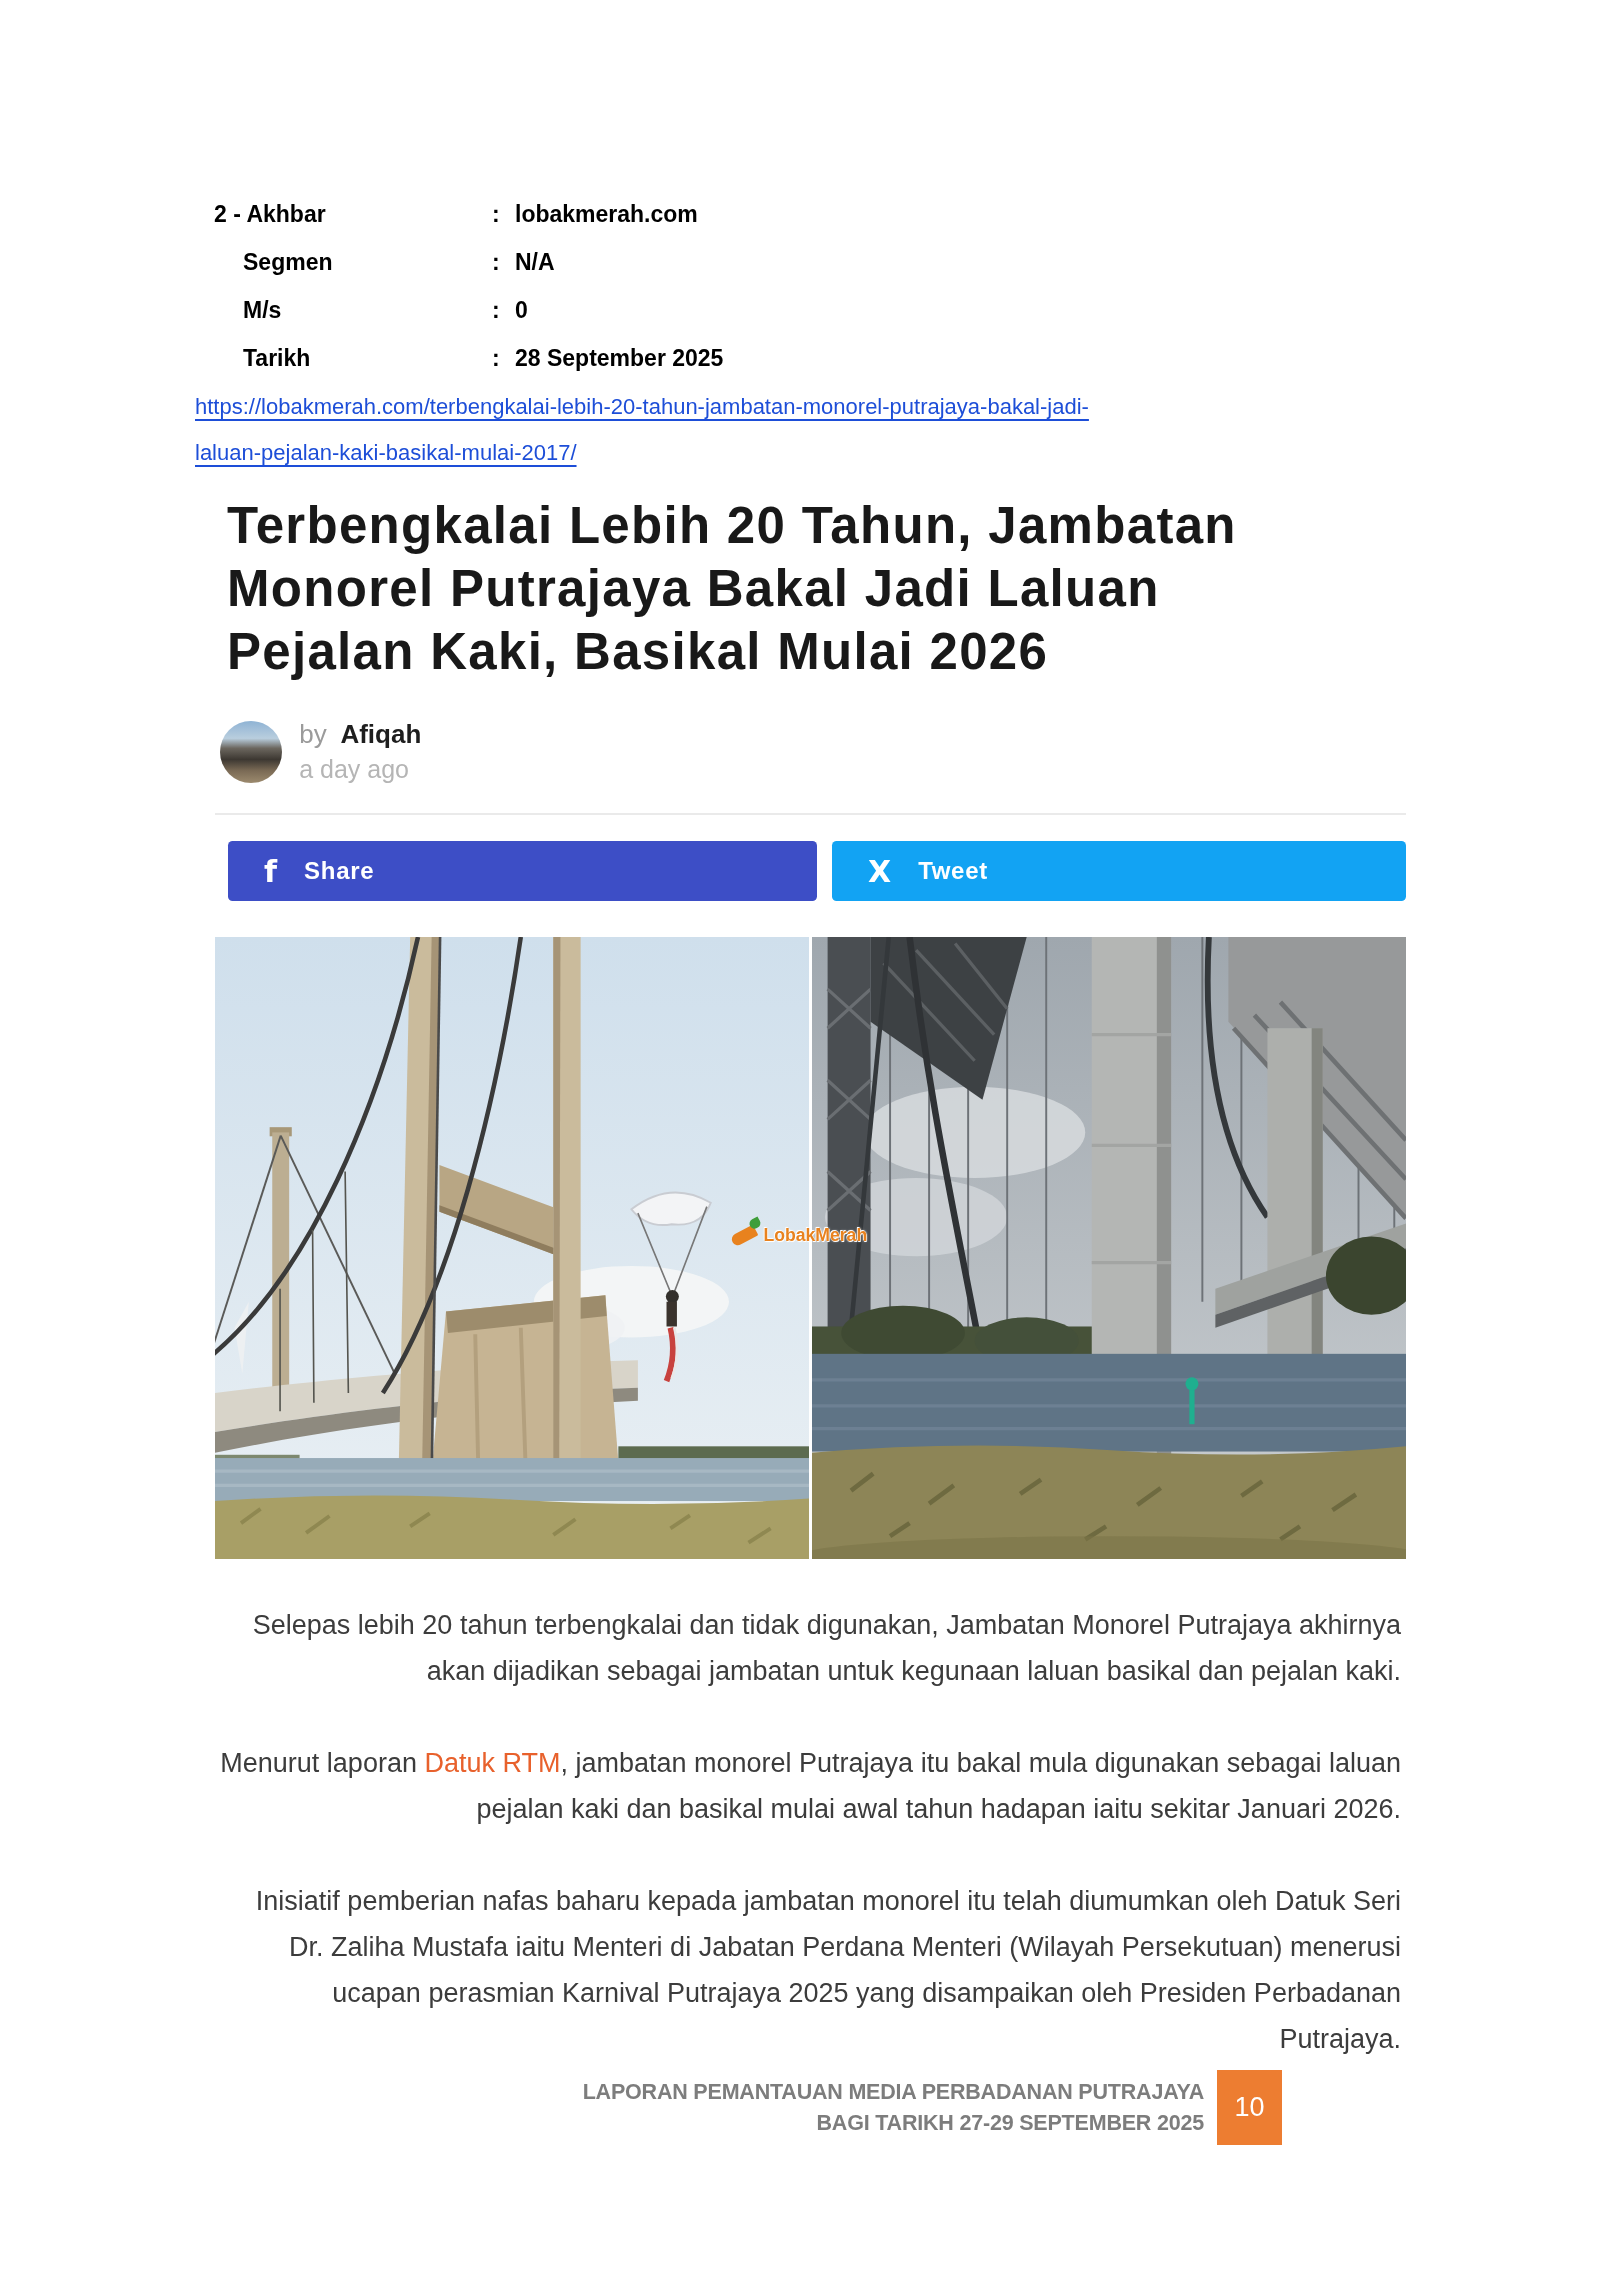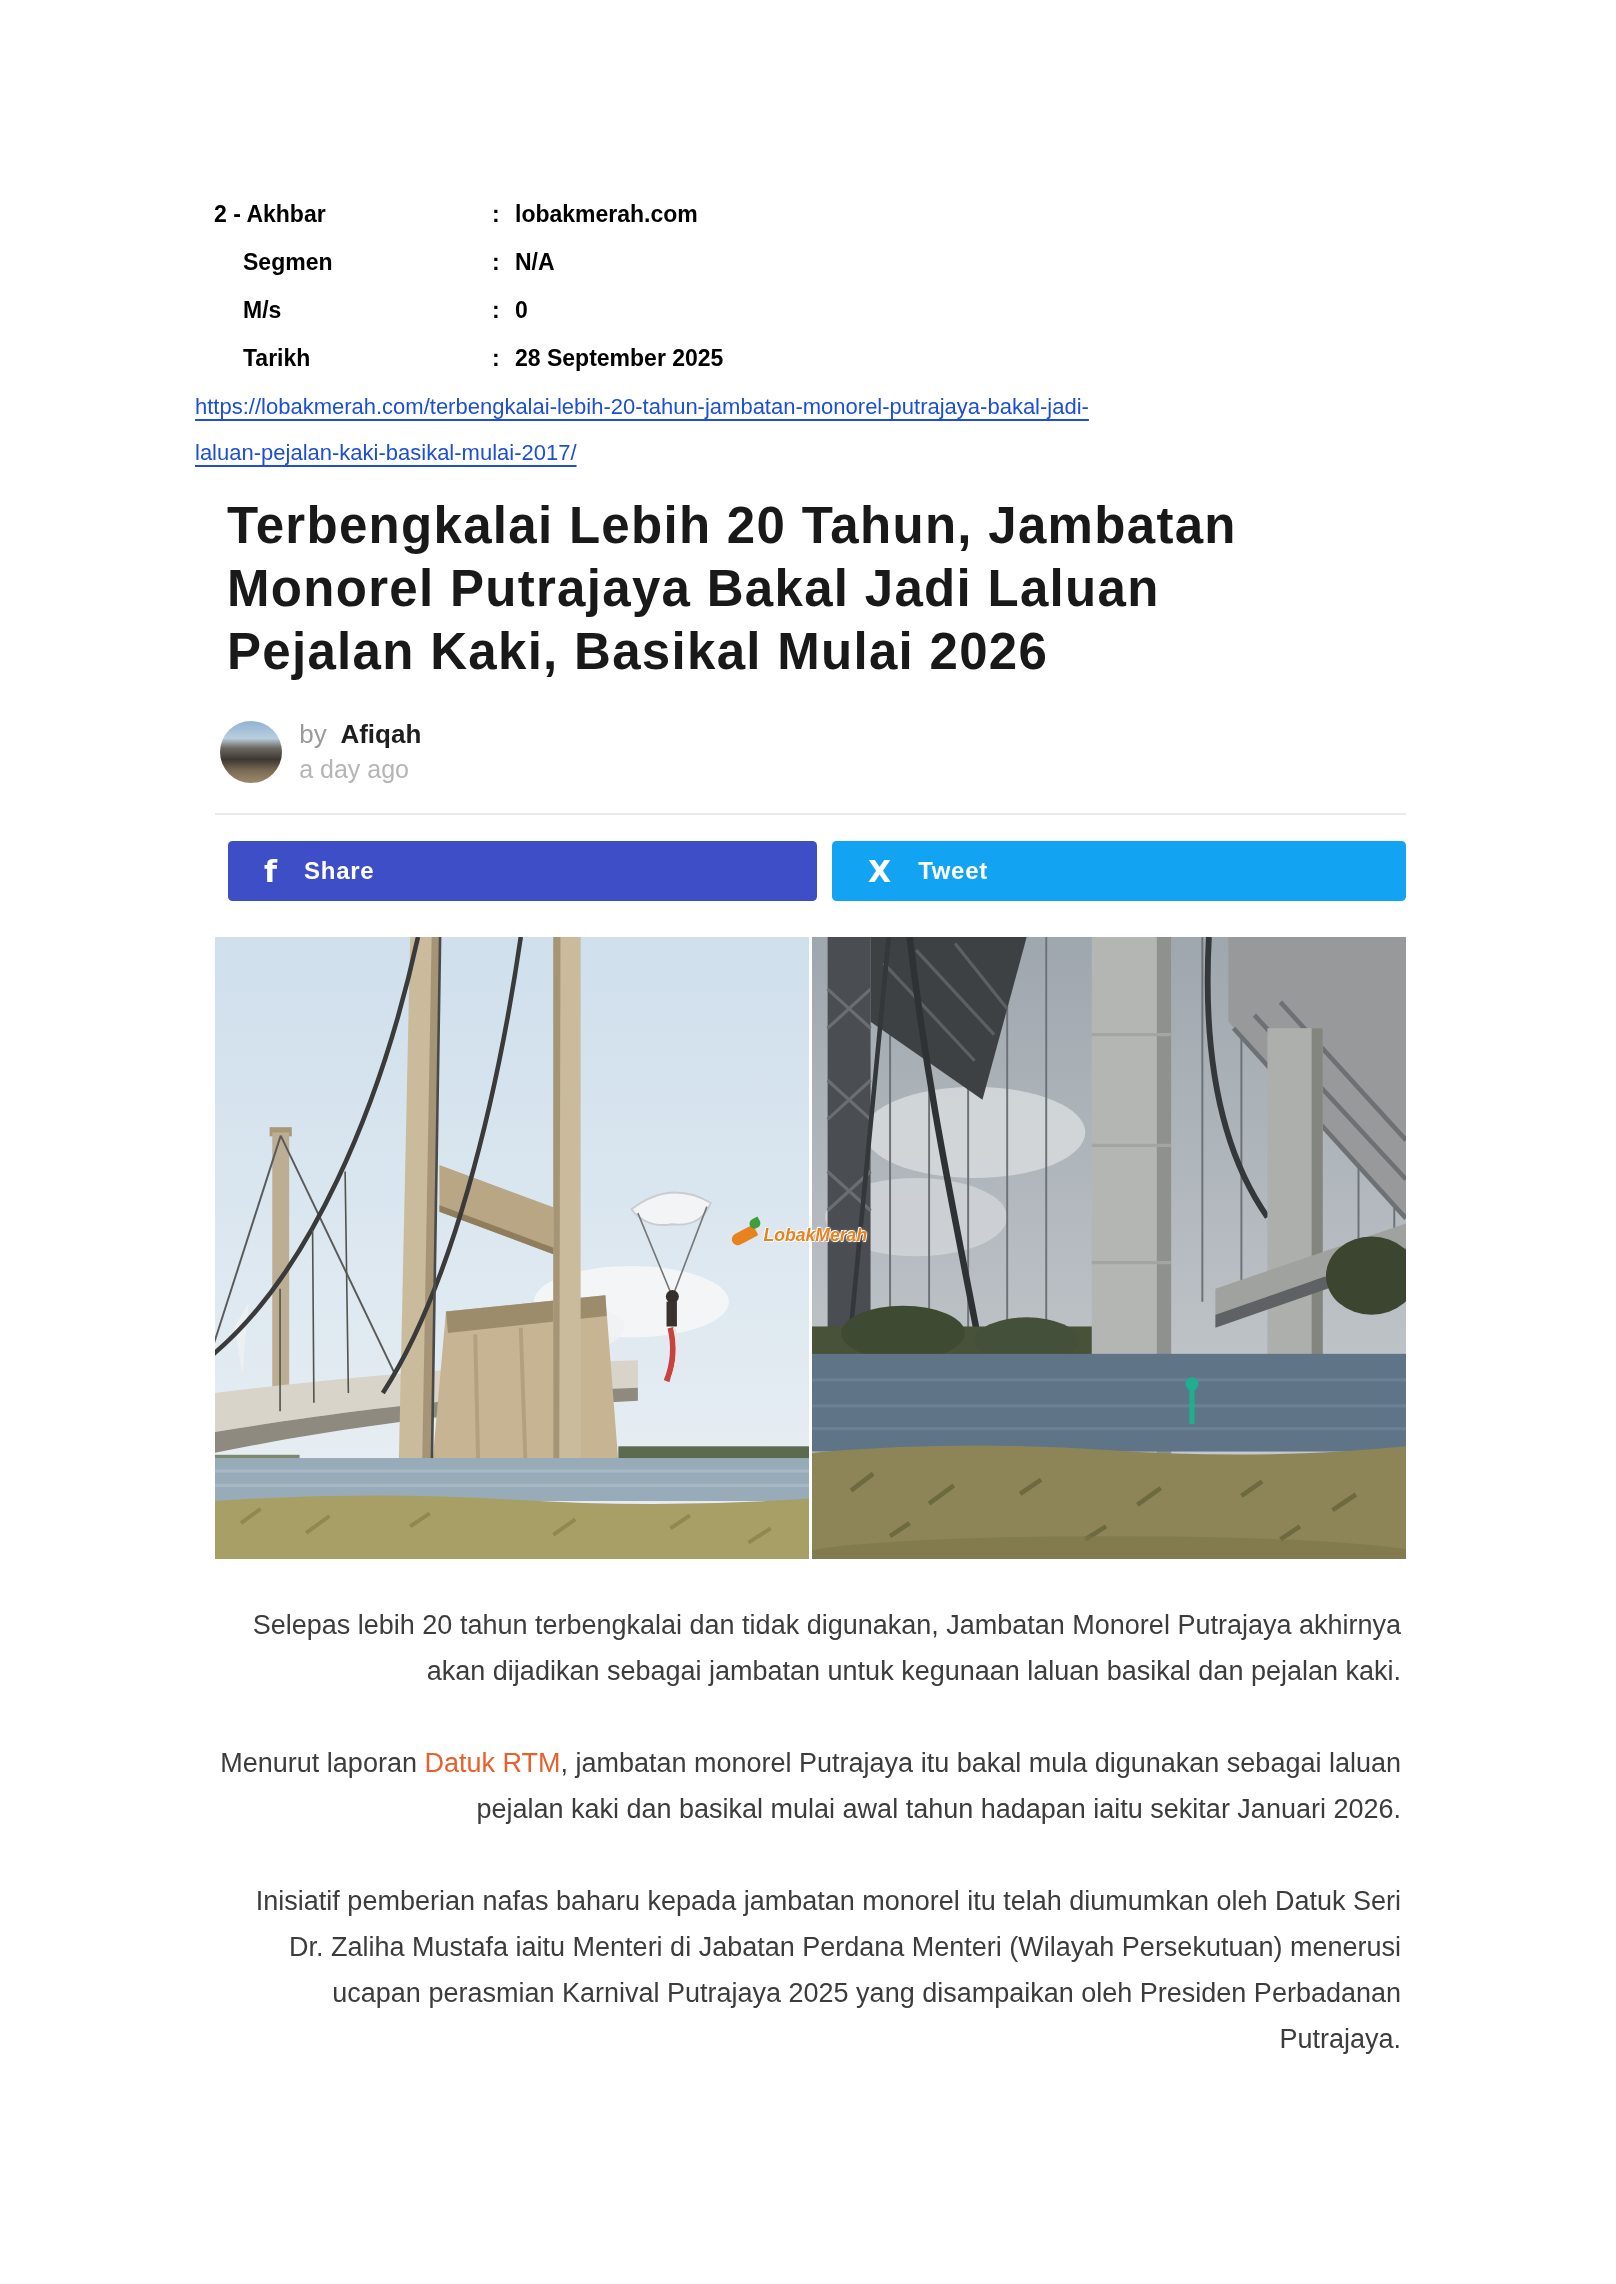--- a/index.html
+++ b/index.html
@@ -52,21 +52,21 @@
   .article-image { margin-top:36px; height:622px; display:flex; position:relative; }
   .photo { width:594px; height:622px; flex:none; }
   .photo-left { margin-right:2.6px; }
   .photo svg { width:100%; height:100%; display:block; }
 
   .watermark { position:absolute; left:516px; top:288px; display:flex; align-items:center; }
   .carrot { width:26px; height:11.7px; background:#E8821E; border-radius:5.9px 1.3px 1.3px 5.9px;
             transform:rotate(-28deg); position:relative; margin-right:6.5px; }
   .carrot::after { content:""; position:absolute; right:-7.8px; top:-5.2px; width:10.4px; height:10.4px;
             background:#3f9e3a; border-radius:50% 0 50% 50%; }
-  .watermark-text { font-size:17.6px; font-weight:bold; font-style:italic; color:#E8821E;
+  .watermark-text { font-size:17.6px; font-weight:bold; color:#E8821E;
             text-shadow:0 0 1.3px #fff, 0 0 2.6px #fff, 0.7px 0.7px 0 #fff, -0.7px -0.7px 0 #fff; }
 
   .body-text { margin-top:43px; width:1186px; font-size:27px; line-height:46px; color:#3C3C3C;text-align:right; }
   .body-text p { margin:0 0 46px 3.9px; }
   .inline-link { color:#E8612C; cursor:pointer; }
 
   
   .page-footer { position:absolute; top:2070px; right:180px; display:flex; align-items:stretch; }
   .footer-text { text-align:right; font-size:21.5px; font-weight:bold; color:#7d7d7d;
                  line-height:31px; margin-right:13px; padding-top:7.2px; letter-spacing:-0.2px; }
@@ -256,15 +256,22 @@
     </div>
 
     <div class="body-text">
       <p>Selepas lebih 20 tahun terbengkalai dan tidak digunakan, Jambatan Monorel Putrajaya akhirnya akan dijadikan sebagai jambatan untuk kegunaan laluan basikal dan pejalan kaki.</p>
       <p><span>Menurut laporan </span><span class="inline-link">Datuk RTM</span><span>, jambatan monorel Putrajaya itu bakal mula digunakan sebagai laluan pejalan kaki dan basikal mulai awal tahun hadapan iaitu sekitar Januari 2026.</span></p>
       <p>Inisiatif pemberian nafas baharu kepada jambatan monorel itu telah diumumkan oleh Datuk Seri Dr. Zaliha Mustafa iaitu Menteri di Jabatan Perdana Menteri (Wilayah Persekutuan) menerusi ucapan perasmian Karnival Putrajaya 2025 yang disampaikan oleh Presiden Perbadanan Putrajaya.</p>
     </div>
 
   </div>
 
+  <div class="page-footer">
+    <div class="footer-text">
+      <div>LAPORAN PEMANTAUAN MEDIA PERBADANAN PUTRAJAYA</div>
+      <div>BAGI TARIKH 27-29 SEPTEMBER 2025</div>
+    </div>
+    <div class="page-badge">10</div>
+  </div>
 
 </div>
 
 
 </body></html>

